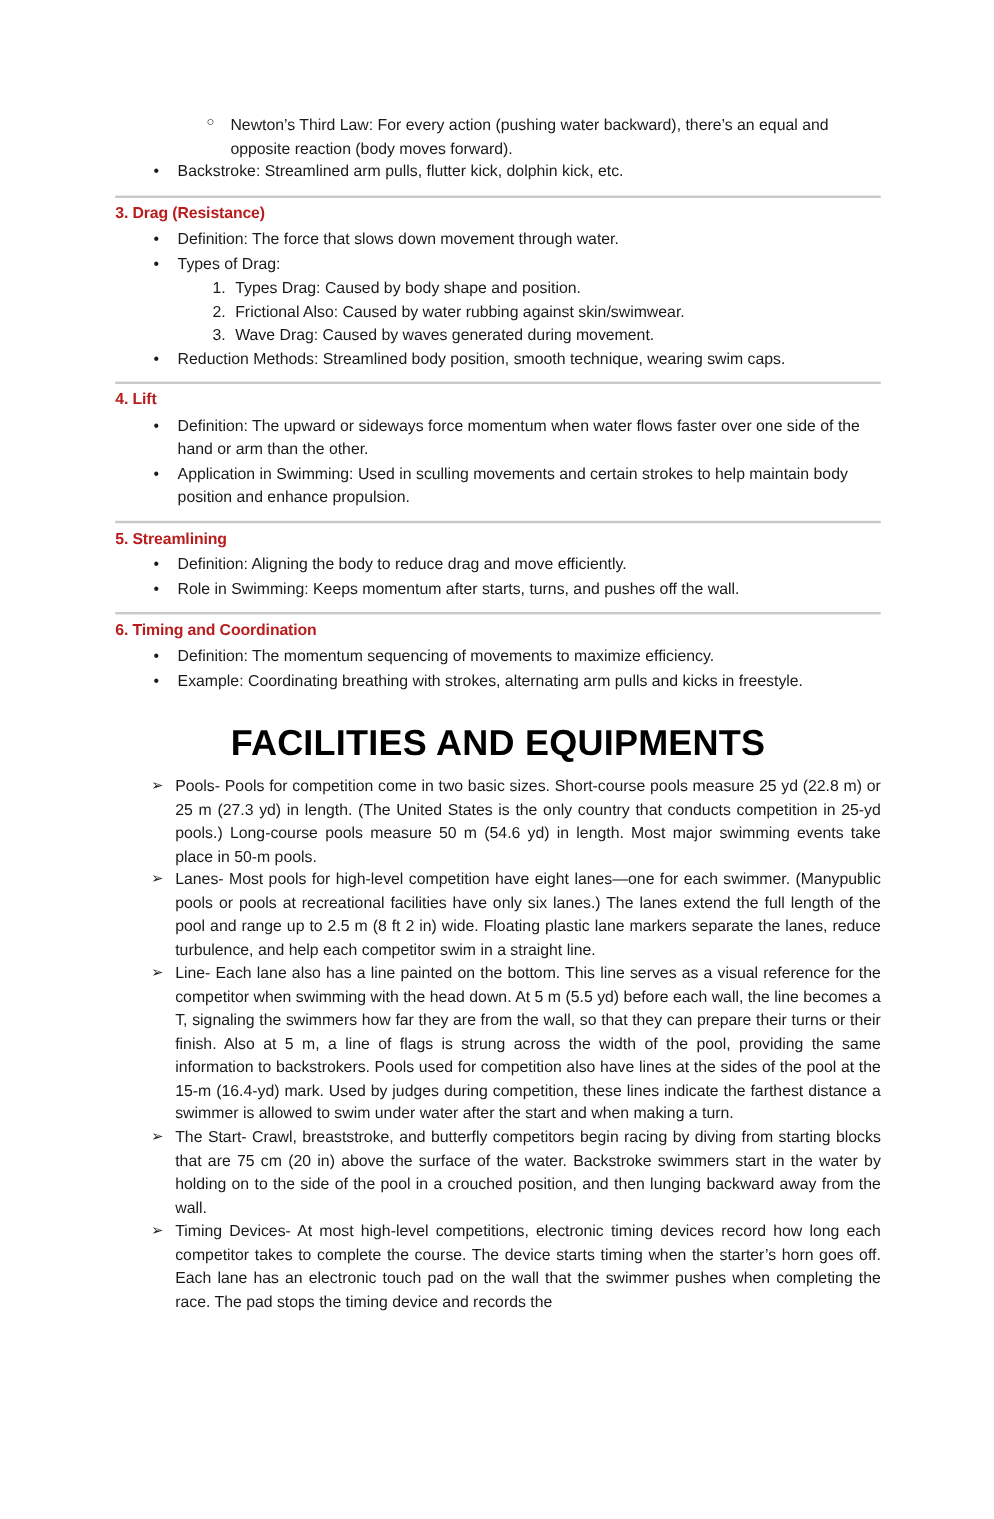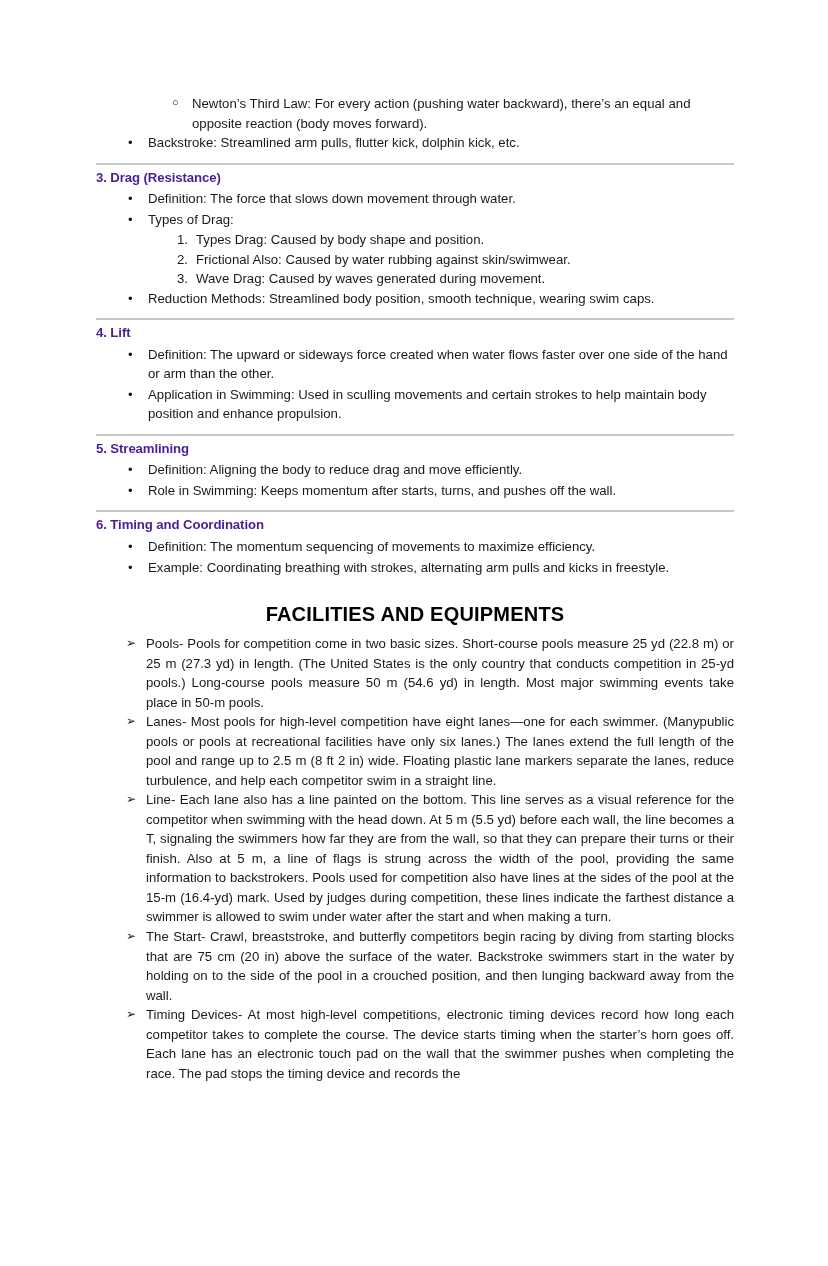--- a/index.html
+++ b/index.html
@@ -37,21 +37,21 @@
     width: 100%;
     height: 0;
     border-top: 2px solid #c9c9c9;
     margin: 10px 0 5px 0;
   }
 
   .sec-heading {
     font-size: 13.2px;
     font-weight: bold;
     letter-spacing: -0.1px;
-    color: #4c1d95;
+    color: #b91c1c;
     margin: 0 0 3px 0;
     line-height: 1.25;
   }
 
   ul.lvl1 {
     list-style: none;
     margin: 0;
     padding: 0;
   }
   ul.lvl1 > li {
@@ -115,21 +115,21 @@
     line-height: 1.48;
   }
 
   b, .lbl {
     font-weight: normal;
   }
 
   
   .facilities-title {
     text-align: center;
-    font-size: 20px;
+    font-size: 30px;
     font-weight: bold;
     letter-spacing: 0.2px;
     margin: 26px 0 8px 0;
     color: #000;
   }
 
   ul.arrowlist {
     list-style: none;
     margin: 0;
     padding: 0;
@@ -204,21 +204,21 @@
         <span class="bullet-disc">•</span>
         <span class="lbl">Reduction Methods:</span><span> Streamlined body position, smooth technique, wearing swim caps.</span>
       </li>
     </ul>
 
     <div class="sec-divider"></div>
     <h2 class="sec-heading">4. Lift</h2>
     <ul class="lvl1">
       <li>
         <span class="bullet-disc">•</span>
-        <span class="lbl">Definition:</span><span> The upward or sideways force created when water flows faster over one side of the hand or arm than the other.</span>
+        <span class="lbl">Definition:</span><span> The upward or sideways force momentum when water flows faster over one side of the hand or arm than the other.</span>
       </li>
       <li>
         <span class="bullet-disc">•</span>
         <span class="lbl">Application in Swimming:</span><span> Used in sculling movements and certain strokes to help maintain body position and enhance propulsion.</span>
       </li>
     </ul>
 
     <div class="sec-divider"></div>
     <h2 class="sec-heading">5. Streamlining</h2>
     <ul class="lvl1">

